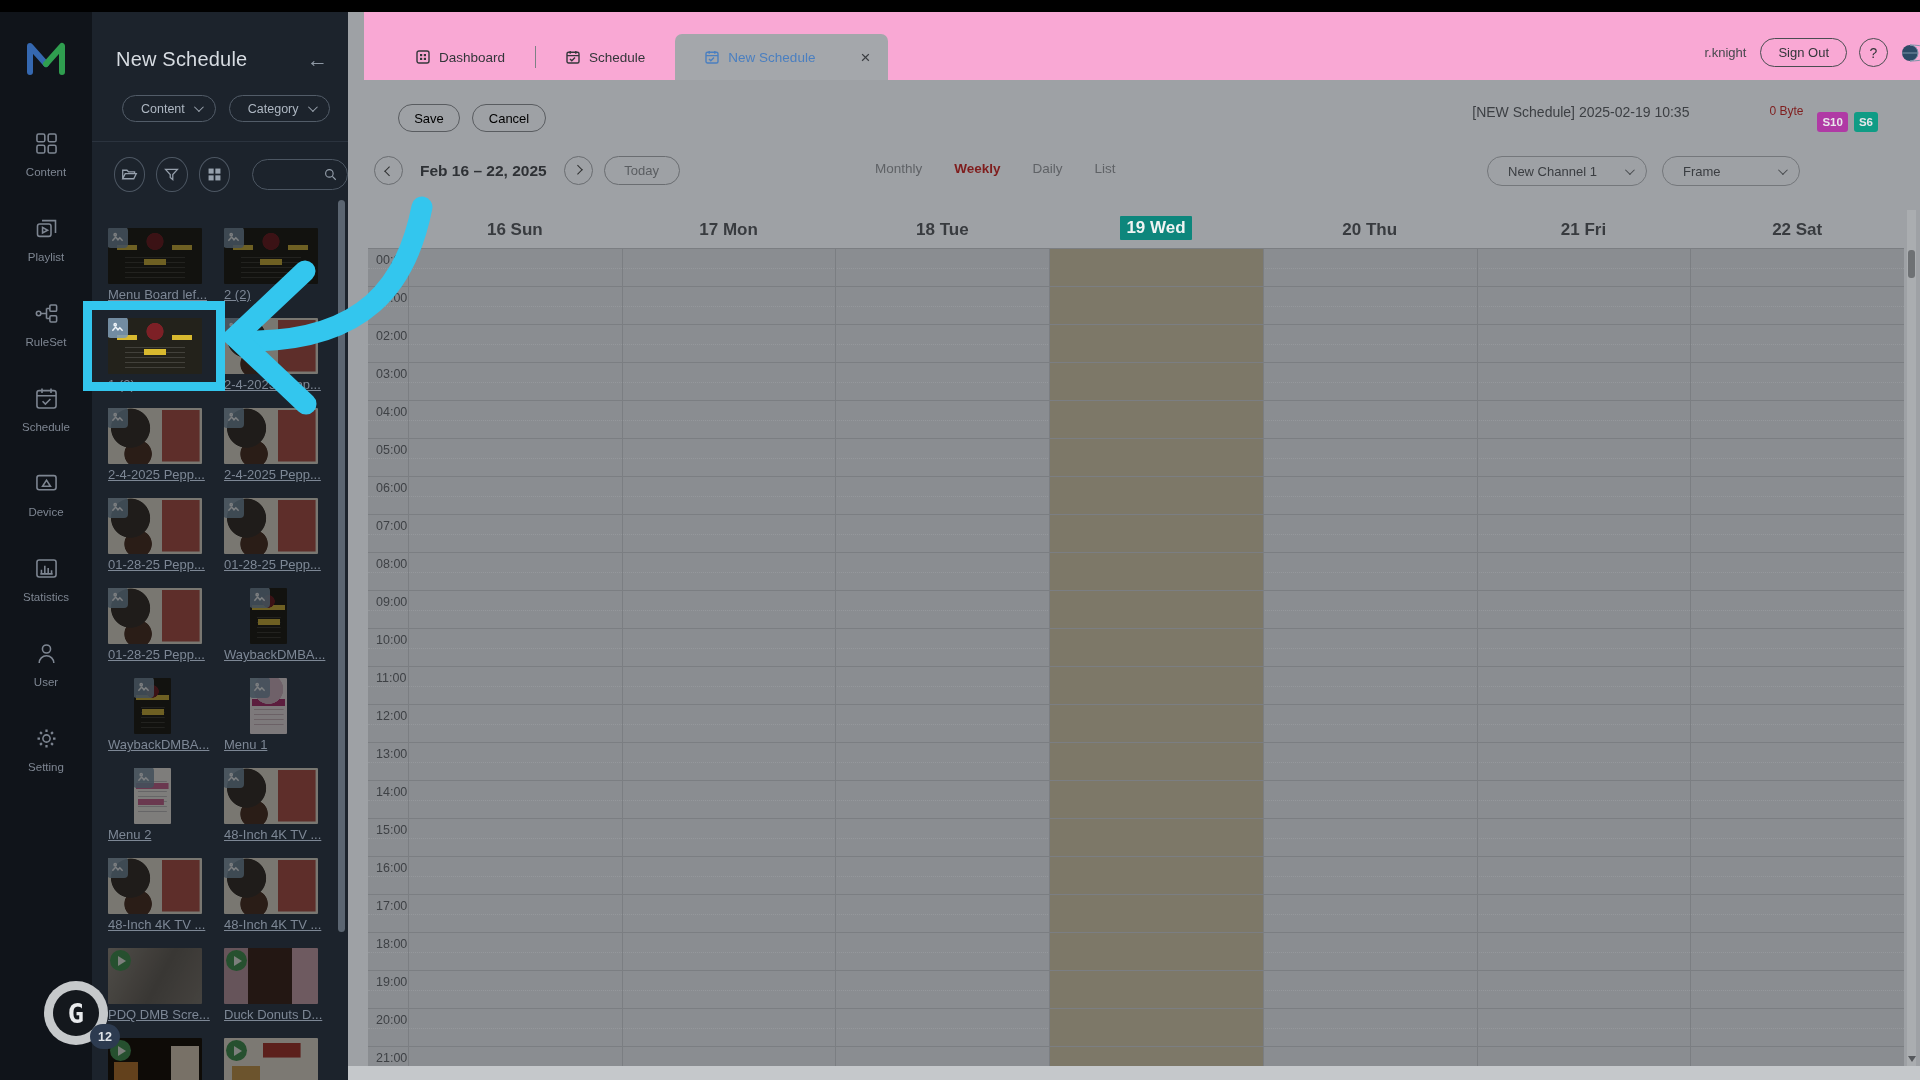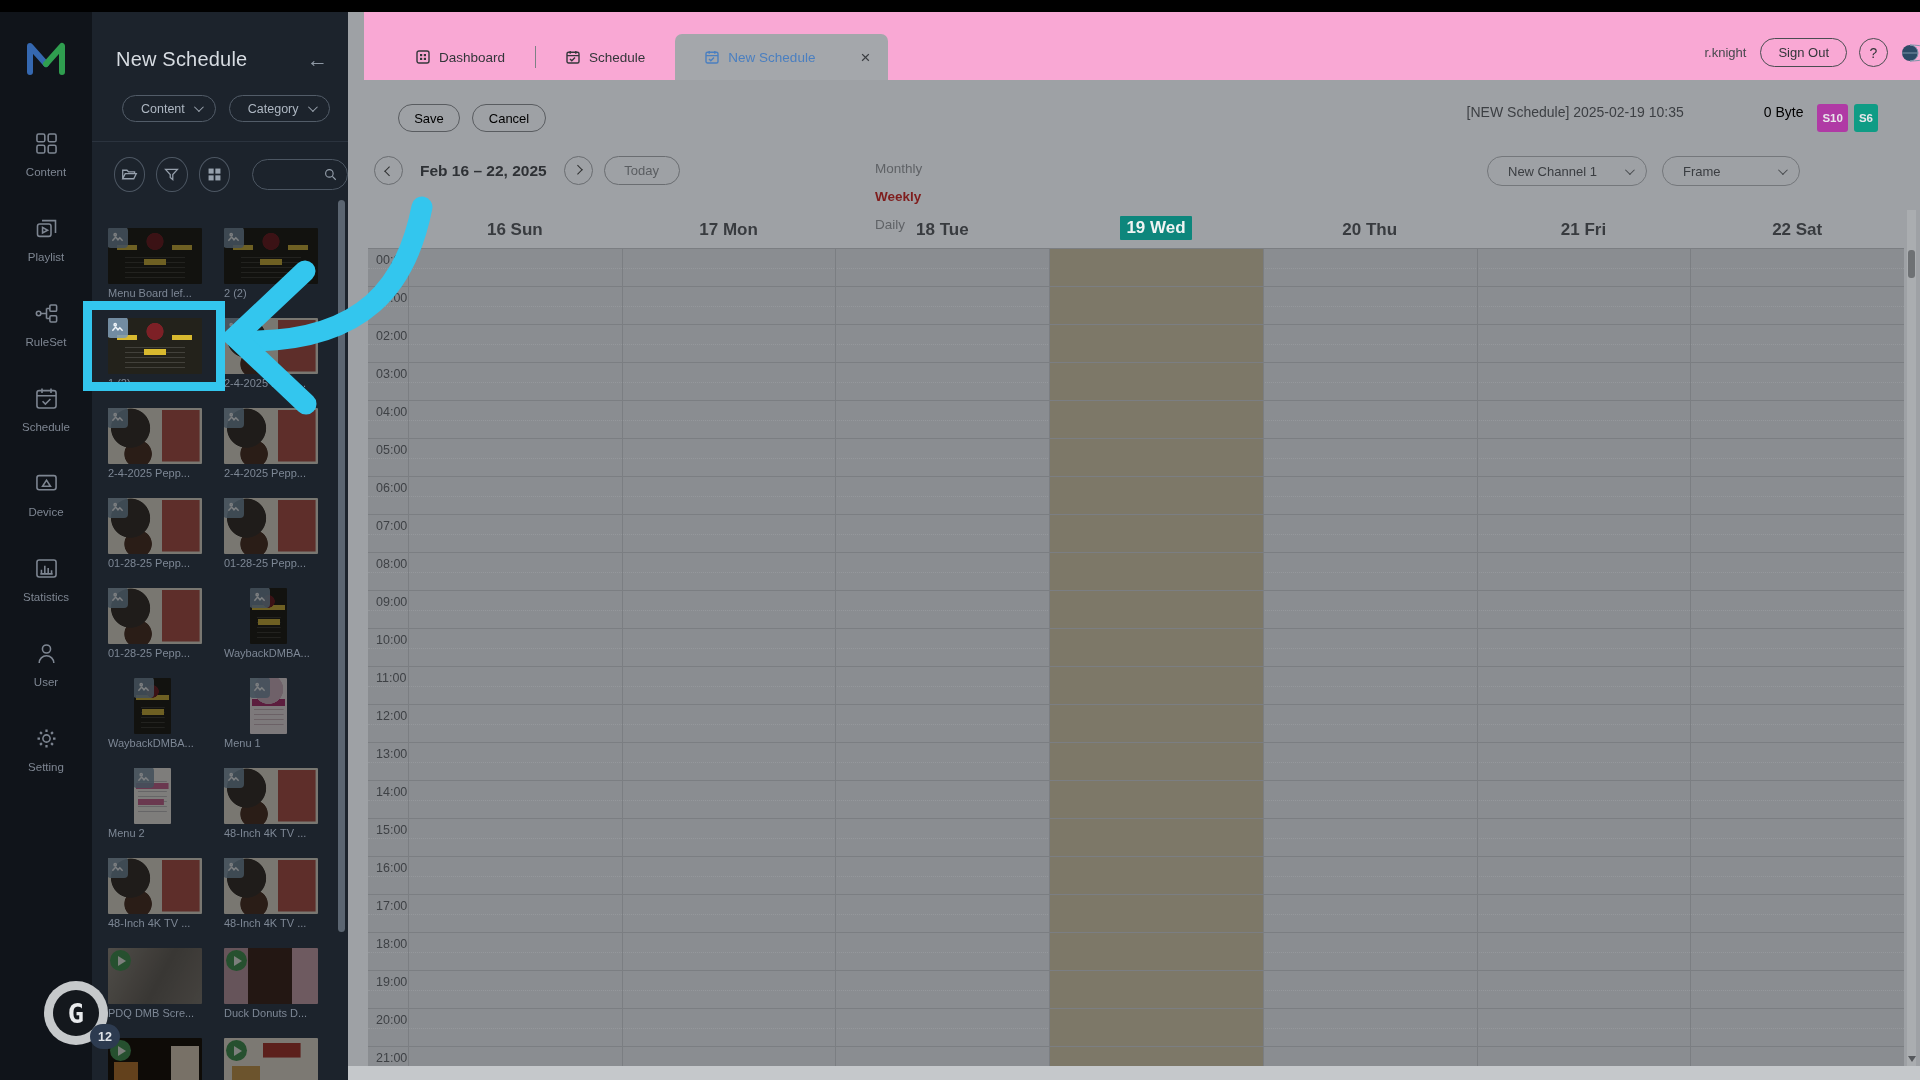--- a/index.html
+++ b/index.html
@@ -37,21 +37,21 @@
   .searchbox { position:relative; margin-left:11px; }
   .searchbox input { width:96px; height:31px; border:1px solid #4c5662; border-radius:16px; background:transparent;
                      color:#c3ccd6; font-size:12px; padding:0 30px 0 14px; outline:none; font-family:"Liberation Sans",sans-serif; }
   .searchbox svg { position:absolute; right:10px; top:8px; width:15px; height:15px; stroke:#96a0ac; fill:none; stroke-width:1.5; }
 
   .thumb-grid { position:absolute; left:14px; top:216px; width:232px; bottom:0; display:flex; flex-wrap:wrap; overflow:hidden; }
   .cell { width:116px; height:90px; position:relative; }
   .thumb { position:relative; width:94px; height:56px; margin-left:2px; overflow:hidden; border-radius:1px; cursor:pointer; }
   .thumb.portrait { width:37px; margin-left:28px; }
   .thumb.dim { filter:brightness(.52) saturate(.85); }
-  .t-label { margin:3px 0 0 2px; font-size:11px; color:#7d8795; white-space:nowrap; overflow:hidden; }
+  .t-label { margin:3px 0 0 2px; font-size:13px; color:#7d8795; white-space:nowrap; overflow:hidden;text-decoration:underline; }
 
   
   .t-dark { background-color:#23221b;
     background-image:
       radial-gradient(circle at 50% 24%, #7d2026 0 13%, transparent 14%),
       linear-gradient(#d8b92f,#d8b92f), linear-gradient(#d8b92f,#d8b92f), linear-gradient(#d8b92f,#d8b92f),
       repeating-linear-gradient(0deg, transparent 0 4px, rgba(255,255,255,.14) 4px 5px);
     background-size:100% 100%, 20px 5px, 20px 5px, 22px 6px, 64% 52%;
     background-position:0 0, 12% 34%, 86% 34%, 50% 62%, 50% 94%;
     background-repeat:no-repeat; }
@@ -109,34 +109,34 @@
   .helpbtn { width:29px; height:29px; border:1px solid #4a4d51; border-radius:50%; display:flex; align-items:center;
              justify-content:center; font-size:14px; color:#33363a; cursor:pointer; }
   .globe { width:20px; height:20px; cursor:pointer; }
 
   .toolbar1 { position:absolute; left:0; top:92px; width:100%; height:30px; }
   .btn-pill { position:absolute; height:28px; border:1px solid #595c60; border-radius:14px; font-size:13px;
               color:#000000; display:flex; align-items:center; justify-content:center; cursor:pointer; background:transparent; }
   .save { left:50px; width:62px; } .cancel { left:124px; width:74px; }
   .meta { position:absolute; right:42px; top:0; height:28px; display:flex; align-items:flex-start; gap:14px; }
   .meta-title { font-size:14px; color:#3c3f43; margin-right:66px; }
-  .meta-size { font-size:14px; color:#000000; }
-  .mbadge { height:28px; padding:0 5px; border-radius:3px; color:#e8e6ea; font-size:11.5px; font-weight:bold;
-            display:flex; align-items:center; }
+  .meta-size { font-size:12px; color:#7f1d1d; }
+  .mbadge { height:20px; padding:0 5px; border-radius:3px; color:#e8e6ea; font-size:11.5px; font-weight:bold;
+            display:flex; align-items:center;margin-top:8px; }
 
   .toolbar2 { position:absolute; left:0; top:144px; width:100%; height:32px; }
   .datenav { position:absolute; left:26px; top:0; display:flex; align-items:center; gap:11px; }
   .navcirc { width:29px; height:29px; border:1px solid #6a6d71; border-radius:50%; display:flex; align-items:center;
              justify-content:center; cursor:pointer; }
   .navcirc .chev { margin:0; opacity:.7; }
   .chev-l { transform:rotate(135deg) translateY(-1px); } .chev-r { transform:rotate(-45deg) translateY(-1px); }
   .daterange { font-size:15.5px; font-weight:bold; color:#2e3135; margin:0 6px; }
   .todaybtn { height:29px; width:76px; border:1px solid #6a6d71; border-radius:15px; font-size:13px; color:#5a5d61;
               display:flex; align-items:center; justify-content:center; cursor:pointer; }
-  .views { position:absolute; left:527px; top:5px; display:flex; gap:13px; font-size:13.5px; color:#5f6266;flex-direction:column; }
+  .views { position:absolute; left:527px; top:5px; display:flex; gap:32px; font-size:13.5px; color:#5f6266; }
   .view-opt { cursor:pointer; }
   .view-opt.active { color:#7f1d1d; font-weight:bold; }
   .sel { position:absolute; top:0; height:30px; border:1px solid #74777b; border-radius:15px; font-size:13px;
          color:#3a3d41; display:flex; align-items:center; justify-content:space-between; padding:0 14px 0 20px; cursor:pointer; }
   .sel-channel { left:1139px; width:160px; } .sel-frame { right:120px; width:138px; }
 
   
   .dayheader { position:absolute; left:20px; top:198px; width:1536px; height:30px; display:flex; }
   .dh-gutter { width:40px; }
   .dh-cell { flex:1; display:flex; align-items:flex-end; justify-content:center; font-size:17px; font-weight:bold; color:#383b3f; }

